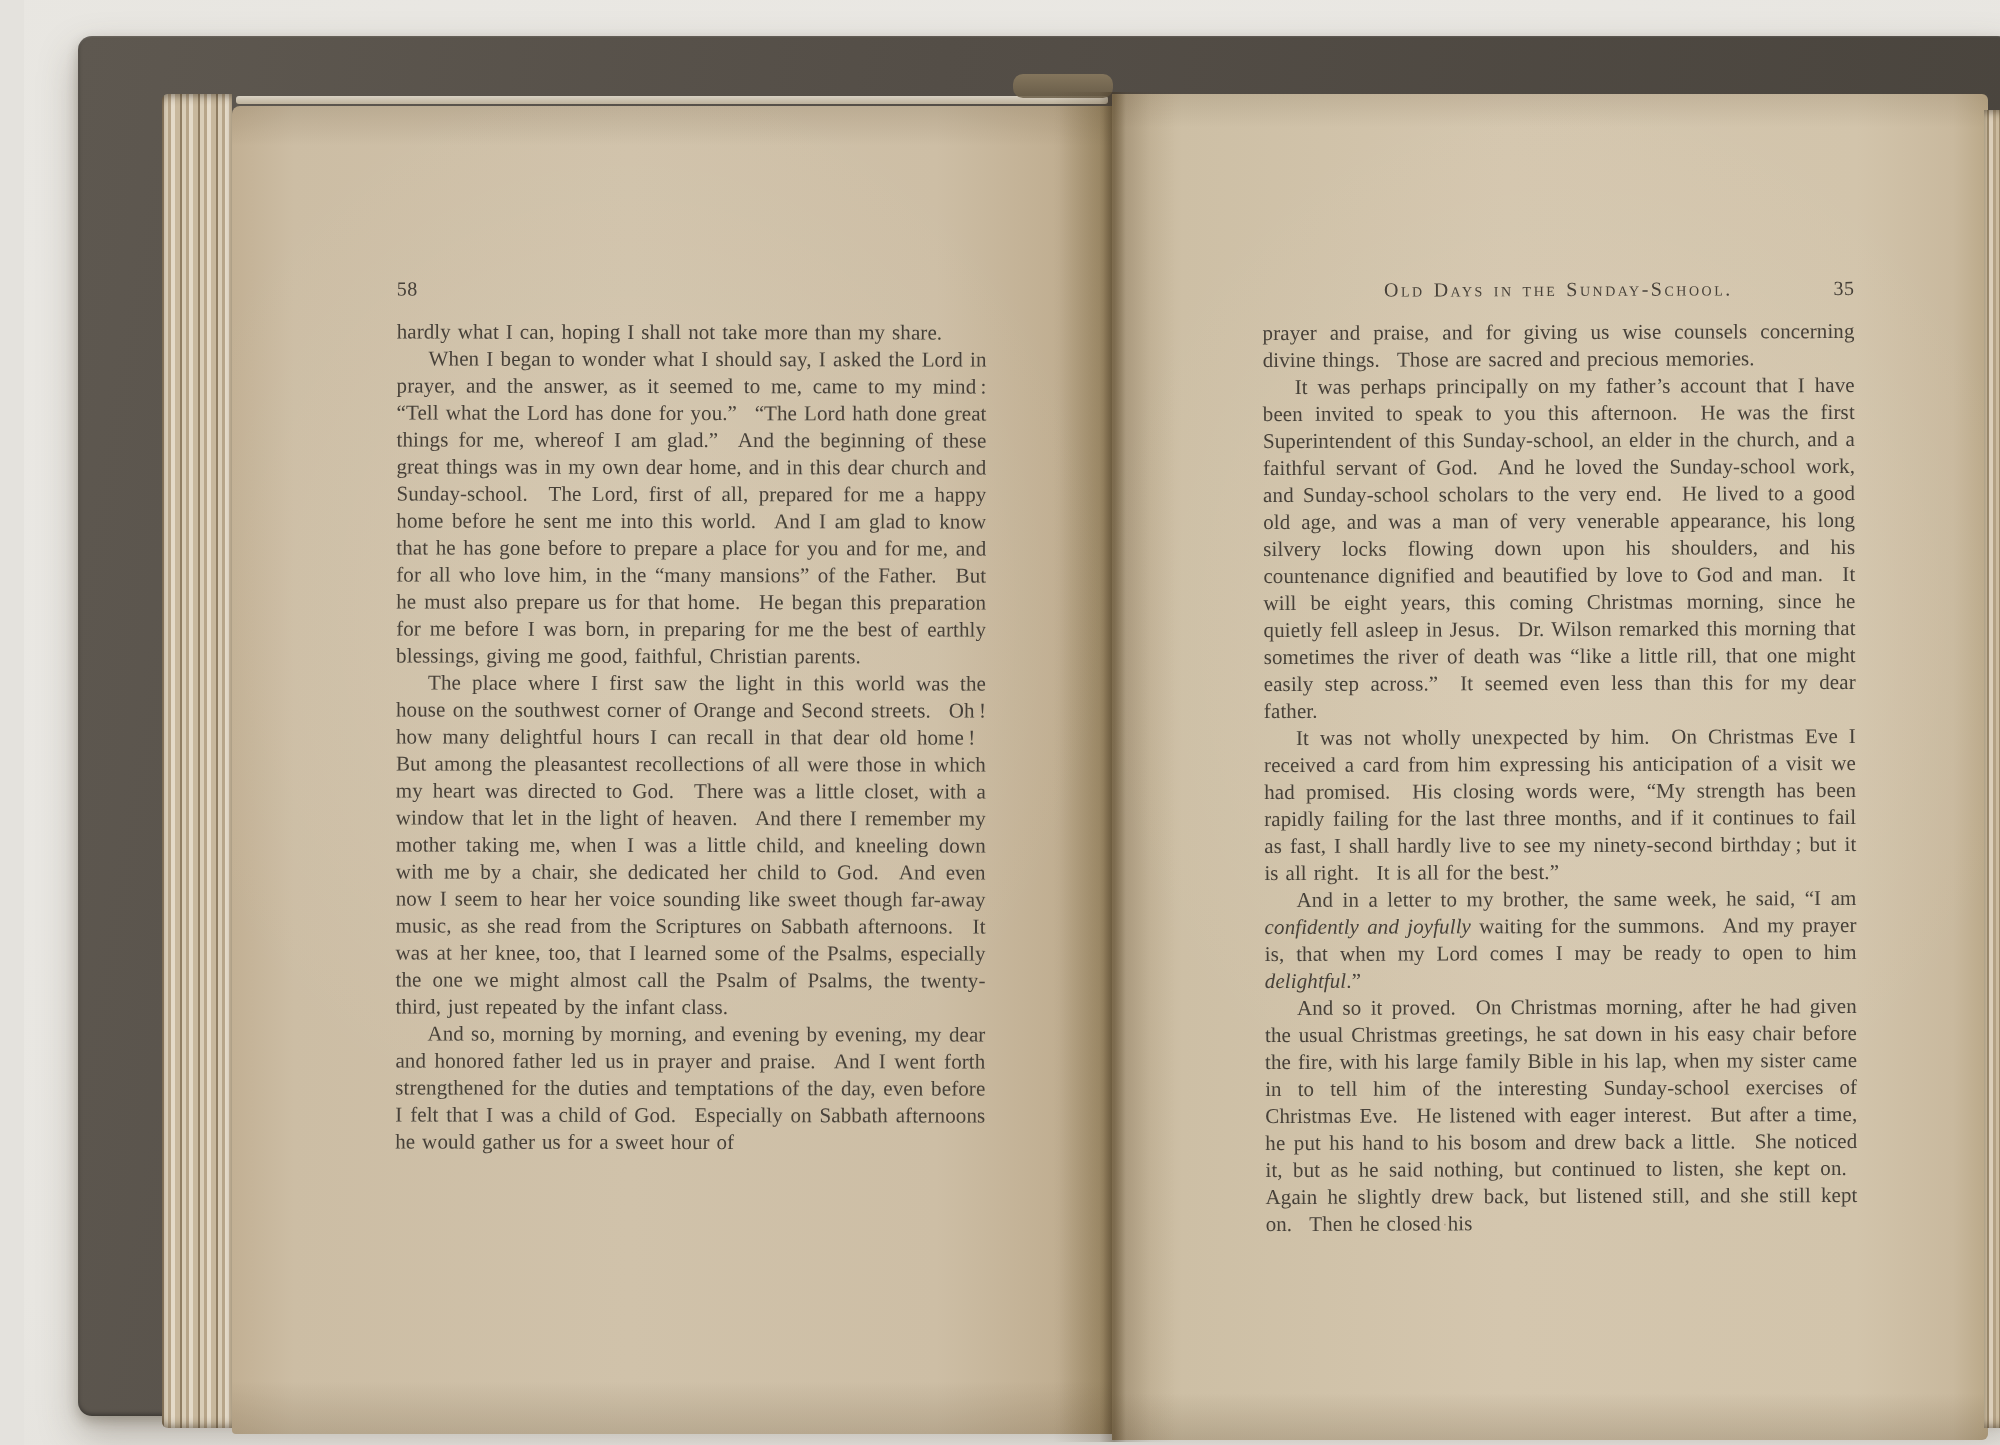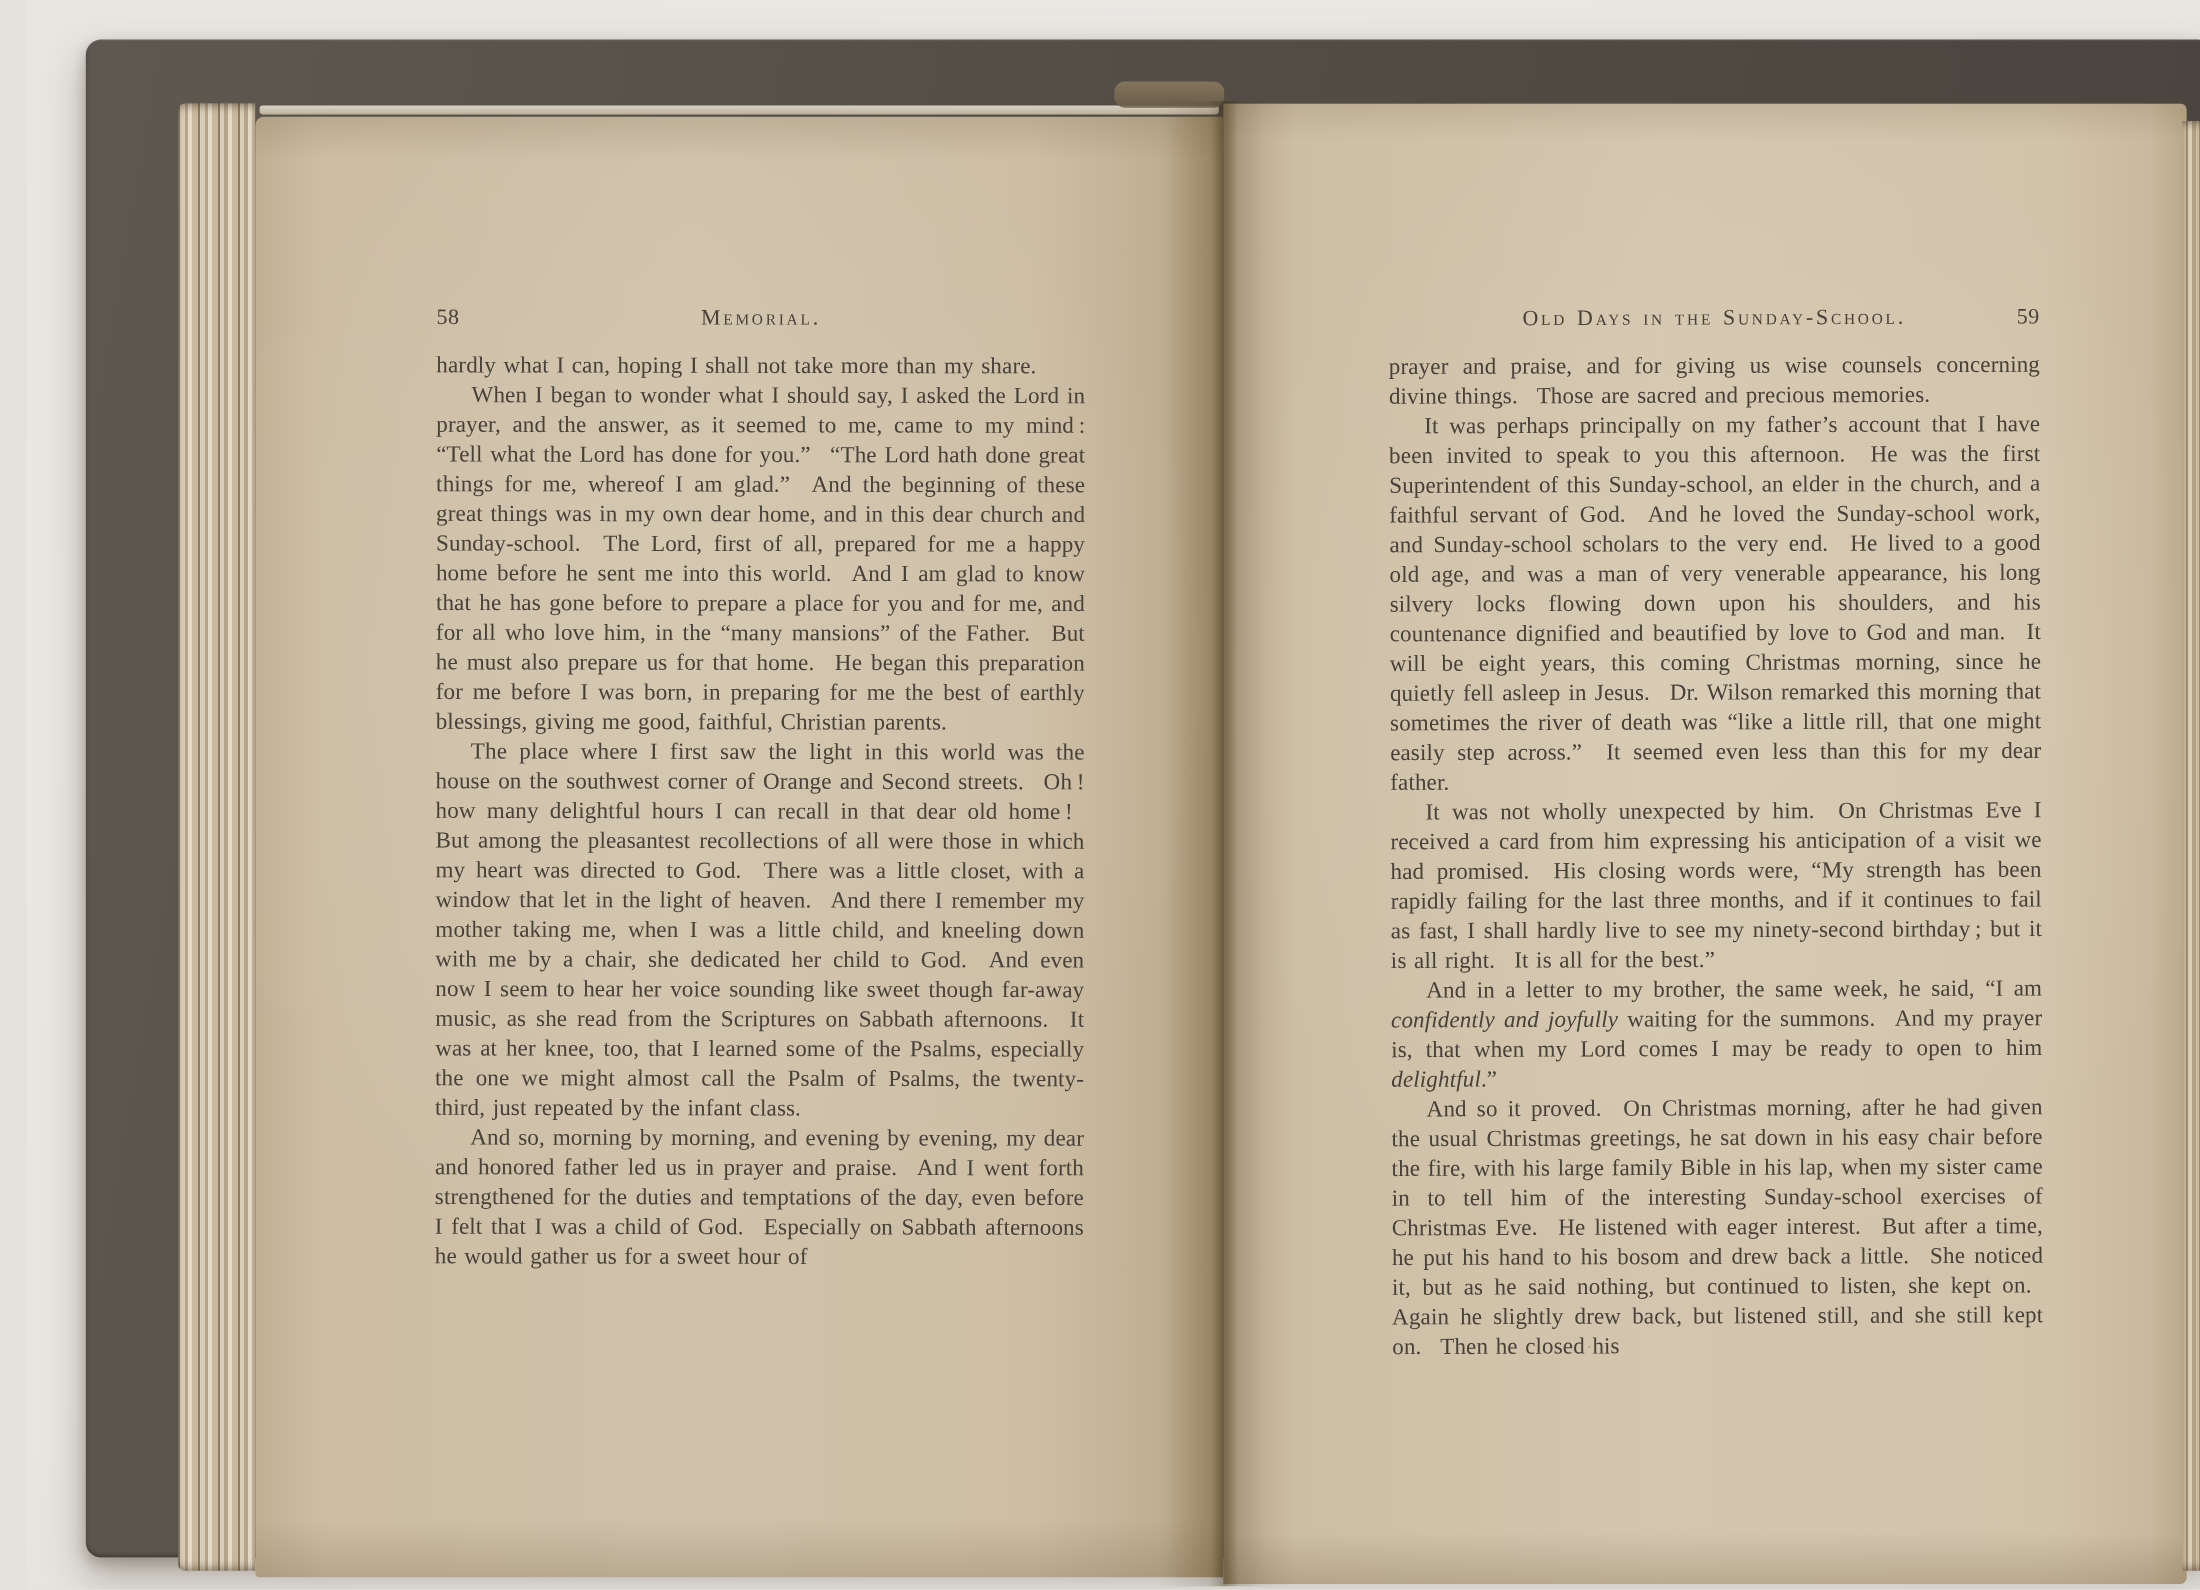--- a/index.html
+++ b/index.html
@@ -87,38 +87,37 @@
 <div class="photo">
   <div class="book">
     <div class="left-stack"></div>
     <div class="top-edge-light"></div>
     <div class="worn-patch"></div>
 
     <div class="page page-left">
       <div class="text-col tleft">
         <div class="hrow">
           <span class="pn">58</span>
-          <span class="rh">Memorial.</span>
           <span class="pn"></span>
         </div>
         <div class="body">
             <p class="para"><span>hardly what I can, hoping I shall not take more than my share.</span></p>
             <p class="para indent"><span>When I began to wonder what I should say, I asked the Lord in prayer, and the answer, as it seemed to me, came to my mind : “Tell what the Lord has done for you.”  “The Lord hath done great things for me, whereof I am glad.”  And the beginning of these great things was in my own dear home, and in this dear church and Sunday-school.  The Lord, first of all, prepared for me a happy home before he sent me into this world.  And I am glad to know that he has gone before to prepare a place for you and for me, and for all who love him, in the “many mansions” of the Father.  But he must also prepare us for that home.  He began this preparation for me before I was born, in preparing for me the best of earthly blessings, giving me good, faithful, Christian parents.</span></p>
             <p class="para indent"><span>The place where I first saw the light in this world was the house on the southwest corner of Orange and Second streets.  Oh ! how many delightful hours I can recall in that dear old home !  But among the pleasantest recollections of all were those in which my heart was directed to God.  There was a little closet, with a window that let in the light of heaven.  And there I remember my mother taking me, when I was a little child, and kneeling down with me by a chair, she dedicated her child to God.  And even now I seem to hear her voice sounding like sweet though far-away music, as she read from the Scriptures on Sabbath afternoons.  It was at her knee, too, that I learned some of the Psalms, especially the one we might almost call the Psalm of Psalms, the twenty-third, just repeated by the infant class.</span></p>
             <p class="para indent"><span>And so, morning by morning, and evening by evening, my dear and honored father led us in prayer and praise.  And I went forth strengthened for the duties and temptations of the day, even before I felt that I was a child of God.  Especially on Sabbath afternoons he would gather us for a sweet hour of</span></p>
           </div>
       </div>
     </div>
 
     <div class="page page-right">
       <div class="text-col tright">
         <div class="hrow">
           <span class="pn"></span>
           <span class="rh">Old Days in the Sunday-School.</span>
-          <span class="pn right">59</span>
+          <span class="pn right">35</span>
         </div>
         <div class="body">
             <p class="para"><span>prayer and praise, and for giving us wise counsels concerning divine things.  Those are sacred and precious memories.</span></p>
             <p class="para indent"><span>It was perhaps principally on my father’s account that I have been invited to speak to you this afternoon.  He was the first Superintendent of this Sunday-school, an elder in the church, and a faithful servant of God.  And he loved the Sunday-school work, and Sunday-school scholars to the very end.  He lived to a good old age, and was a man of very venerable appearance, his long silvery locks flowing down upon his shoulders, and his countenance dignified and beautified by love to God and man.  It will be eight years, this coming Christmas morning, since he quietly fell asleep in Jesus.  Dr. Wilson remarked this morning that sometimes the river of death was “like a little rill, that one might easily step across.”  It seemed even less than this for my dear father.</span></p>
             <p class="para indent"><span>It was not wholly unexpected by him.  On Christmas Eve I received a card from him expressing his anticipation of a visit we had promised.  His closing words were, “My strength has been rapidly failing for the last three months, and if it continues to fail as fast, I shall hardly live to see my ninety-second birthday ; but it is all right.  It is all for the best.”</span></p>
             <p class="para indent"><span>And in a letter to my brother, the same week, he said, “I am </span><em>confidently and joyfully</em><span> waiting for the summons.  And my prayer is, that when my Lord comes I may be ready to open to him </span><em>delightful</em><span>.”</span></p>
             <p class="para indent"><span>And so it proved.  On Christmas morning, after he had given the usual Christmas greetings, he sat down in his easy chair before the fire, with his large family Bible in his lap, when my sister came in to tell him of the interesting Sunday-school exercises of Christmas Eve.  He listened with eager interest.  But after a time, he put his hand to his bosom and drew back a little.  She noticed it, but as he said nothing, but continued to listen, she kept on.  Again he slightly drew back, but listened still, and she still kept on.  Then he closed his</span></p>
           </div>
       </div>
     </div>

